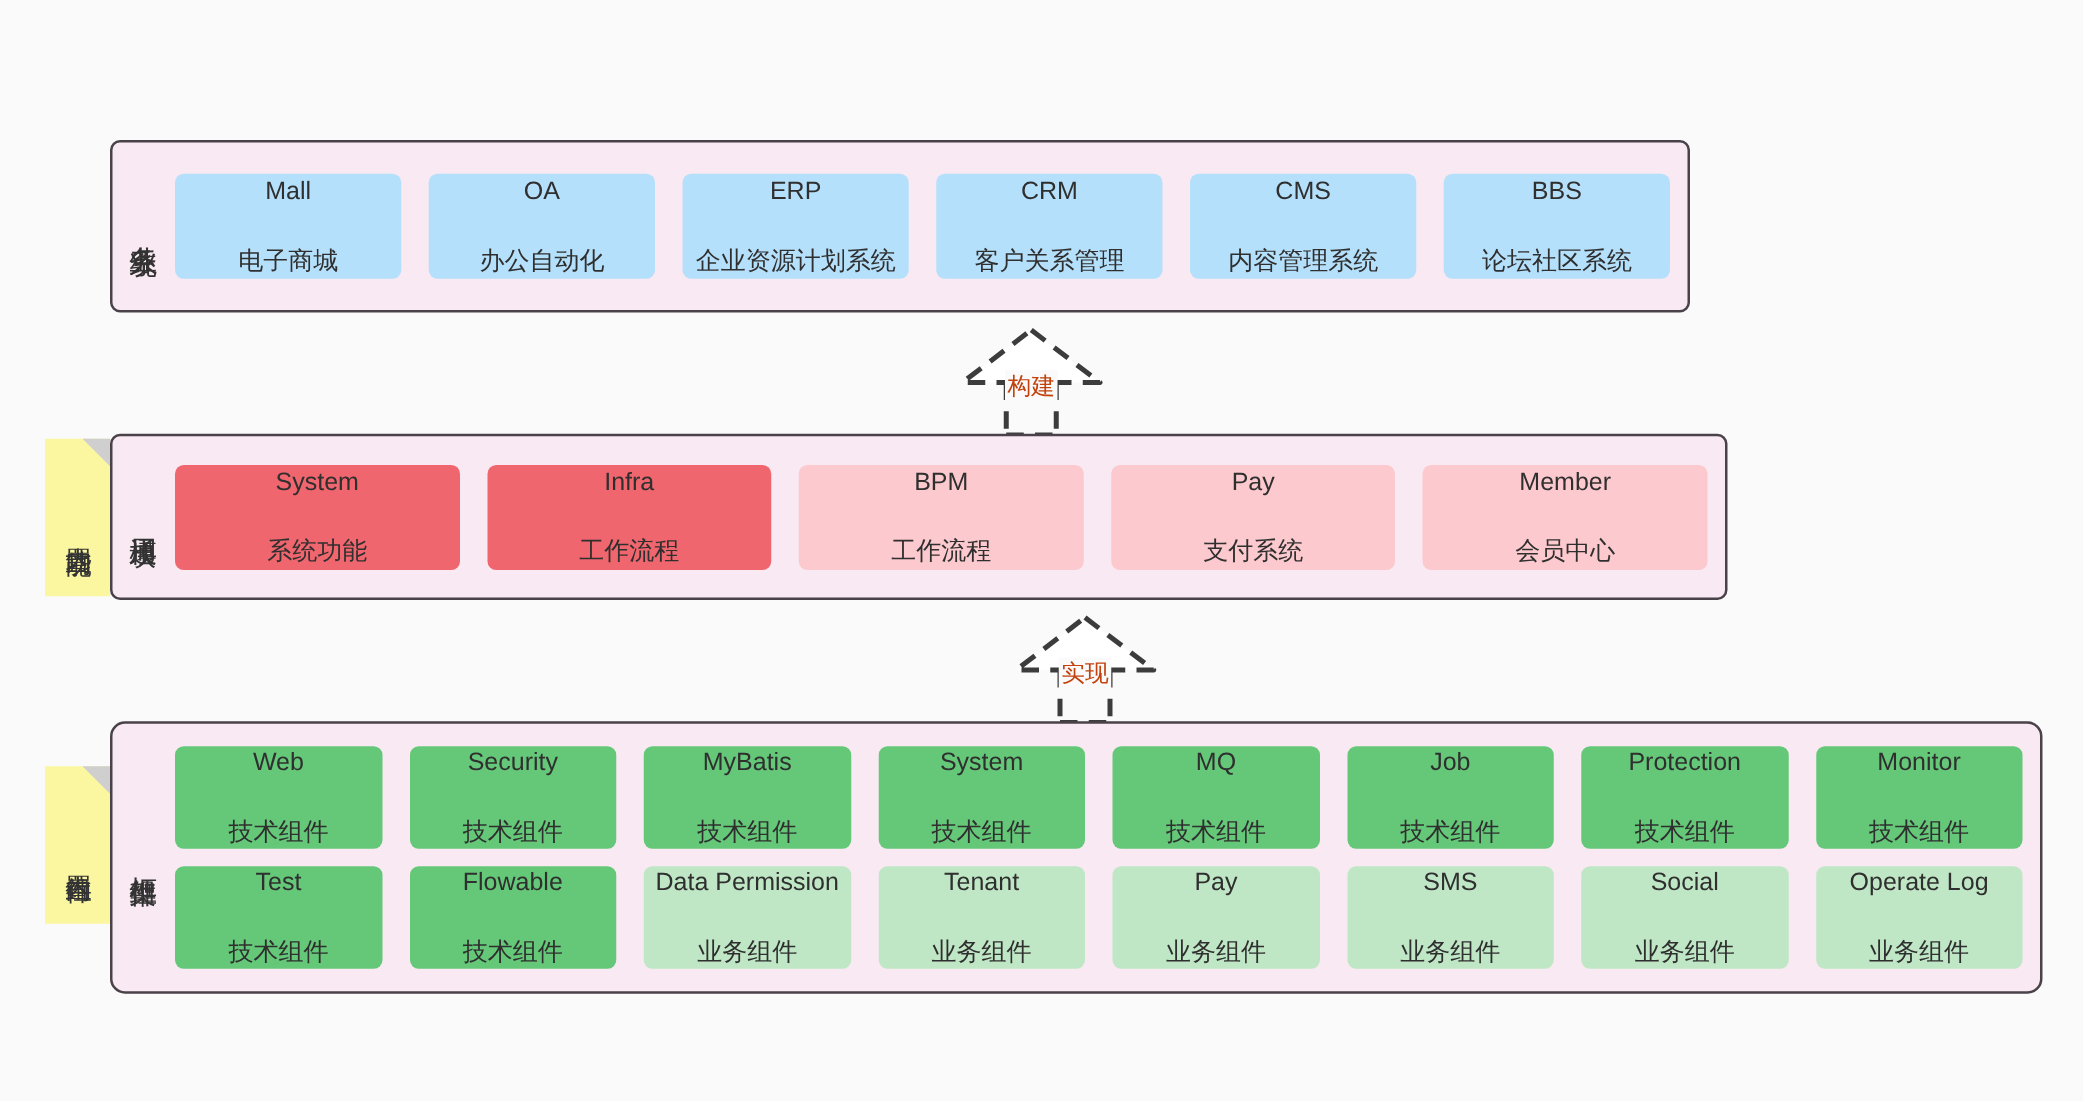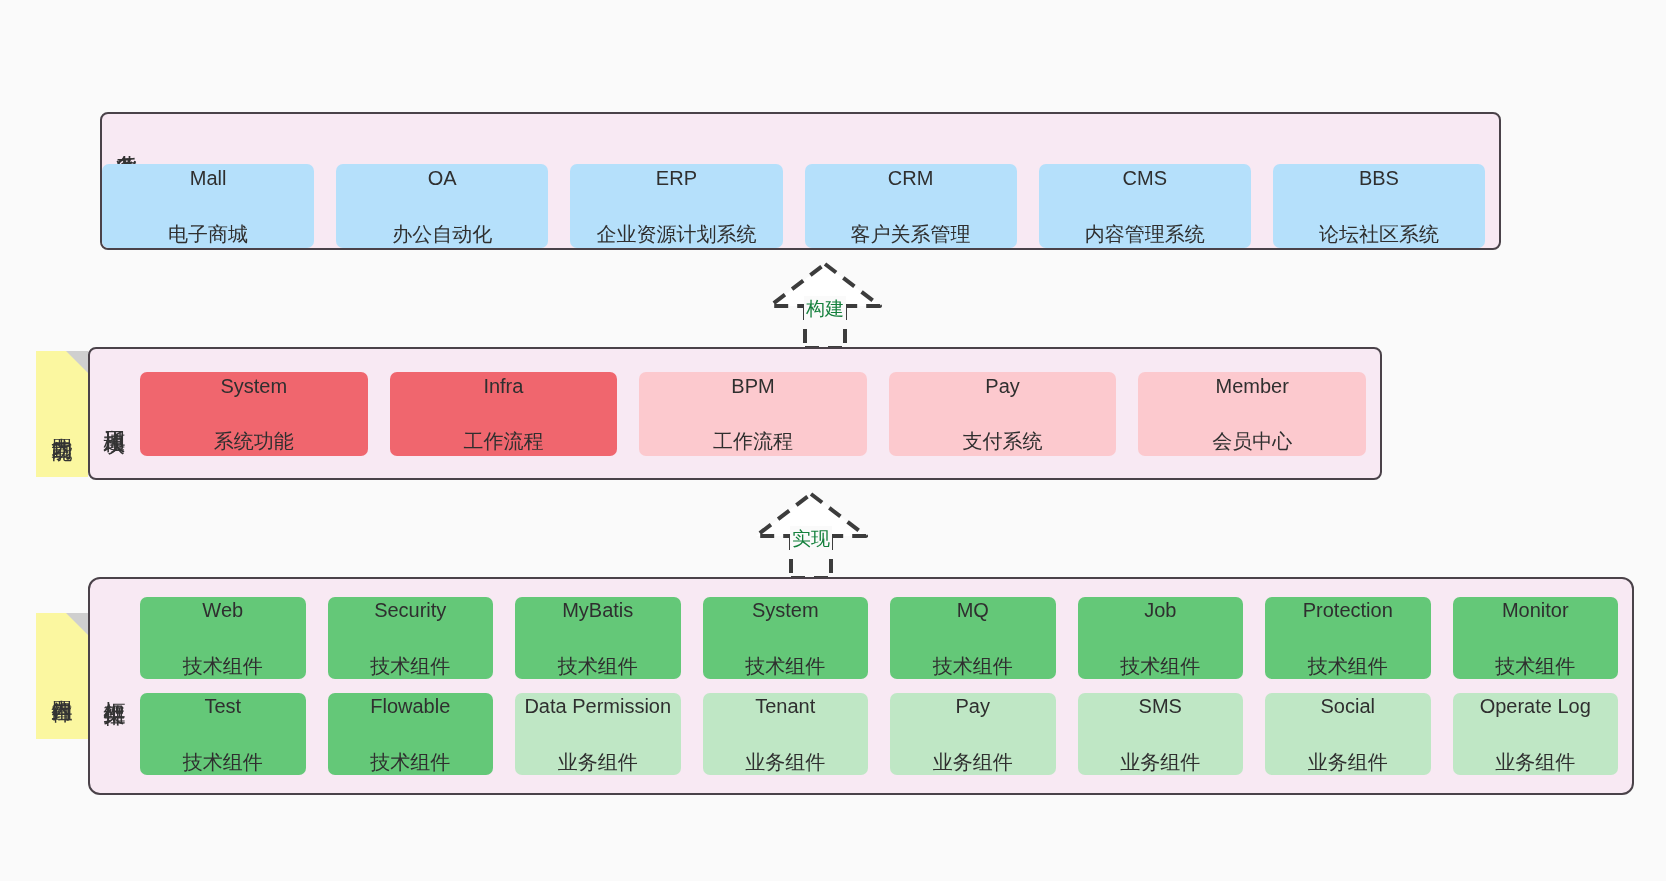--- a/index.html
+++ b/index.html
@@ -114,32 +114,32 @@
     width: 150px;
     height: 92px;
   }
   .connector svg { display: block; overflow: visible; }
   .connector .conn-label {
     position: absolute;
     left: 50%;
     transform: translateX(-50%);
     top: 38px;
     font-size: 19px;
-    color: #15803d;
+    color: #c2410c;
     background: #fafafa;
     padding: 0 2px;
     white-space: nowrap;
   }
 </style>
 </head>
 <body>
 
 <div class="canvas">
 
-  <div class="layer" style="left:100px; top:112px; width:1401px; height:138px;flex-direction:column;">
+  <div class="layer" style="left:88px; top:112px; width:1264px; height:138px;">
     <div class="layer-title">业务系统</div>
     <div class="layer-body">
       <div class="row">
         <div class="node c-blue h-tall">
           <span class="t-en">Mall</span>
           <span class="t-cn">电子商城</span>
         </div>
         <div class="node c-blue h-tall">
           <span class="t-en">OA</span>
           <span class="t-cn">办公自动化</span>
@@ -201,21 +201,21 @@
           <span class="t-cn">支付系统</span>
         </div>
         <div class="node c-pink h-tall">
           <span class="t-en">Member</span>
           <span class="t-cn">会员中心</span>
         </div>
       </div>
     </div>
   </div>
 
-  <div class="connector" style="left:736px; top:488px;">
+  <div class="connector" style="left:793px; top:488px;">
     <svg width="150" height="92" viewBox="0 0 150 92" fill="none">
       <path d="M75 6 L130 48 L20 48 Z" fill="#ffffff" stroke="#3c3c3c" stroke-width="4" stroke-dasharray="14 9" stroke-linejoin="round"></path>
       <path d="M55 48 L55 92" stroke="#3c3c3c" stroke-width="4" stroke-dasharray="14 9"></path>
       <path d="M95 48 L95 92" stroke="#3c3c3c" stroke-width="4" stroke-dasharray="14 9"></path>
       <path d="M55 90 L95 90" stroke="#3c3c3c" stroke-width="4" stroke-dasharray="14 9"></path>
     </svg>
     <span class="conn-label">实现</span>
   </div>
 
   <div class="note" style="left:36px; top:613px; height:126px;">

